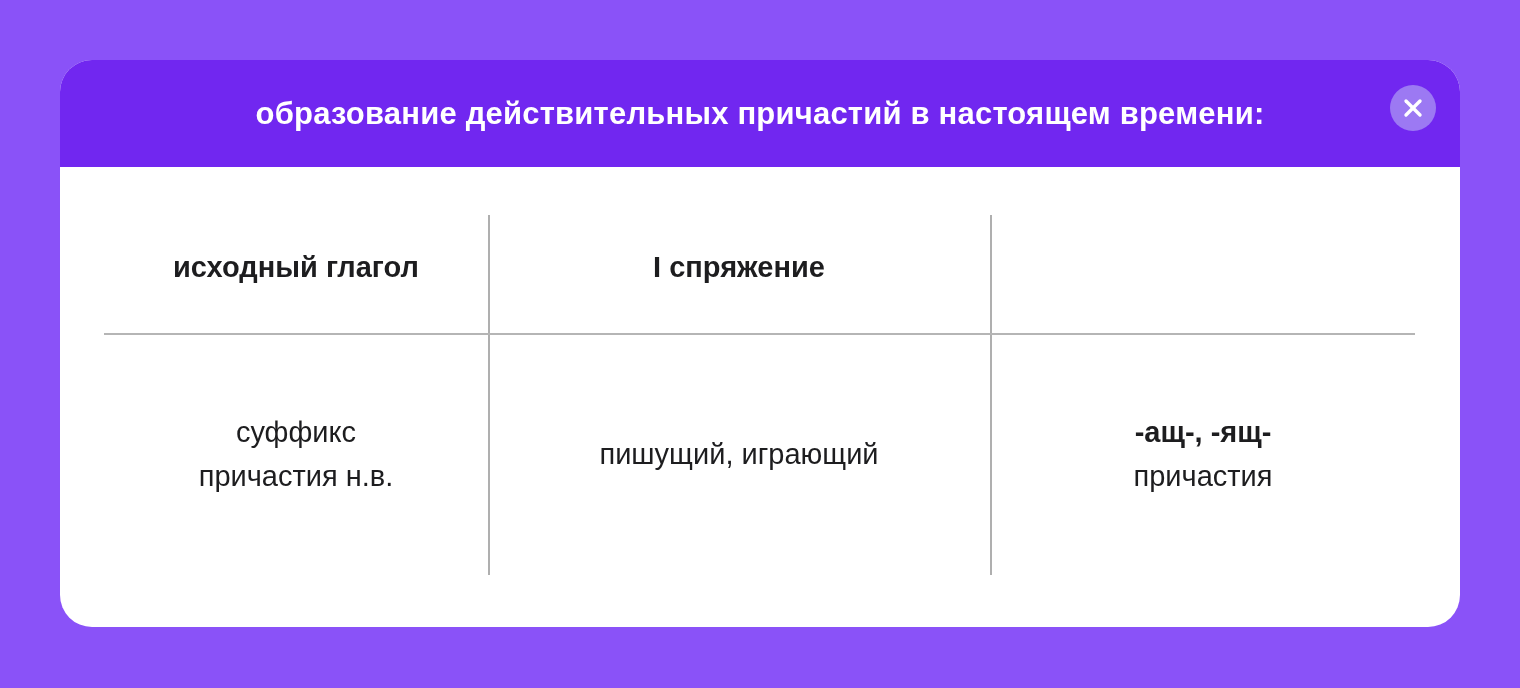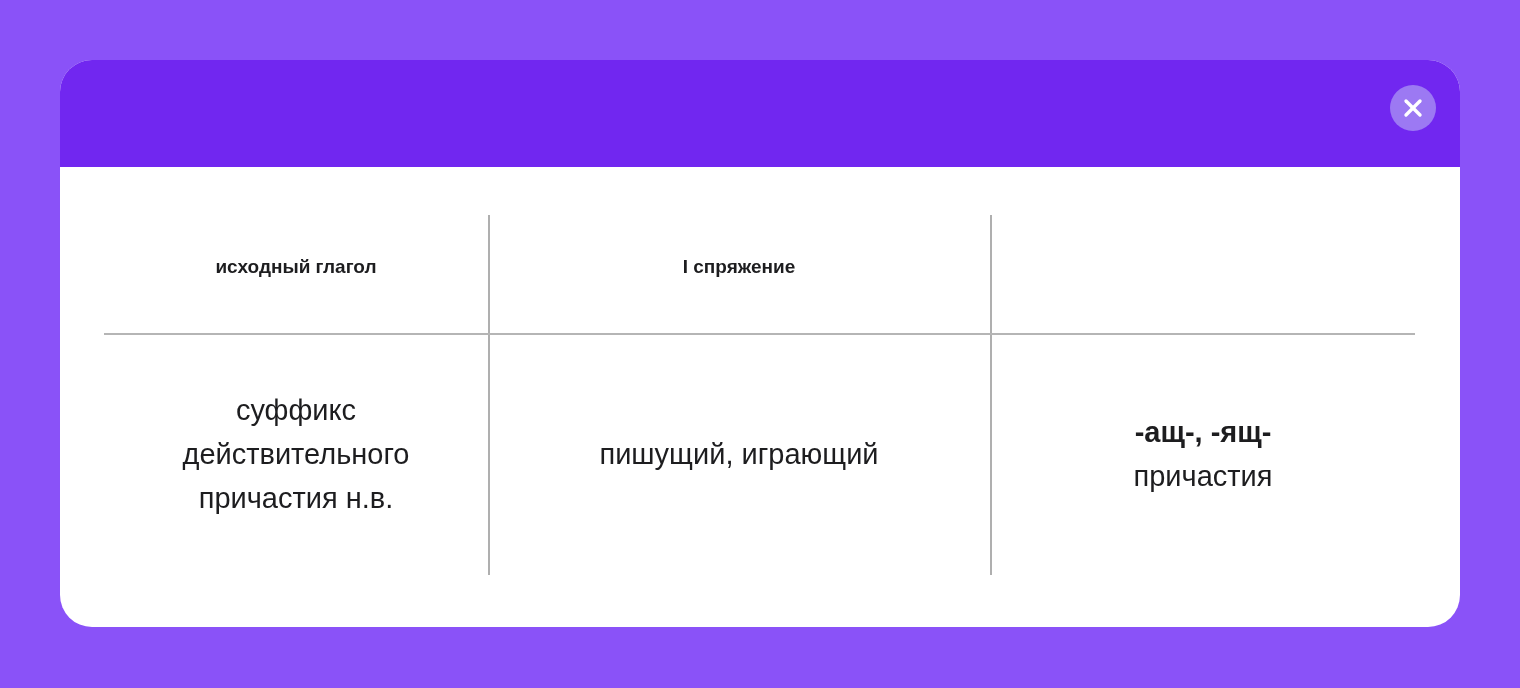--- a/index.html
+++ b/index.html
@@ -77,21 +77,21 @@
     position: absolute;
     left: 0; top: 0; width: 100%; height: 166px;
     display: grid;
     grid-template-columns: 428px 502px 1fr;
   }
   .col-header {
     display: flex;
     align-items: center;
     justify-content: center;
     padding-top: 34px;
-    font-size: 19px;
+    font-size: 29px;
     font-weight: bold;
     color: var(--text);
   }
   .col-header.first { padding-left: 44px; }
   .col-header.last  { padding-right: 44px; }
   .row-body {
     position: absolute;
     left: 0; top: 166px; width: 100%; height: 242px;
     display: grid;
     grid-template-columns: 428px 502px 1fr;
@@ -109,20 +109,21 @@
   .body-cell.first { padding-left: 44px; }
   .body-cell.last  { padding-right: 44px; }
   .suffixes { font-weight: bold; }
 </style>
 </head>
 <body>
 
 <div class="card">
 
   <div class="card-header">
+    <div class="card-title">образование действительных причастий в настоящем времени:</div>
     <button class="close-btn">
       <span style="display:flex;">
         <svg width="22" height="22" viewBox="0 0 22 22">
           <line x1="4" y1="4" x2="18" y2="18" stroke="#FFFFFF" stroke-width="3.4" stroke-linecap="round"></line>
           <line x1="18" y1="4" x2="4" y2="18" stroke="#FFFFFF" stroke-width="3.4" stroke-linecap="round"></line>
         </svg>
       </span>
     </button>
   </div>
 
@@ -133,21 +134,20 @@
     <div class="hline"></div>
 
     <div class="row-headers">
       <div class="col-header first">исходный глагол</div>
       <div class="col-header">I спряжение</div>
     </div>
 
     <div class="row-body">
       <div class="body-cell first">
         <div>суффикс</div>
-        <div>действительного</div>
         <div>причастия н.в.</div>
       </div>
       <div class="body-cell">
         <div class="examples">пишущий, играющий</div>
       </div>
       <div class="body-cell last">
         <div class="suffixes">-ащ-, -ящ-</div>
         <div class="examples">причастия</div>
       </div>
     </div>

